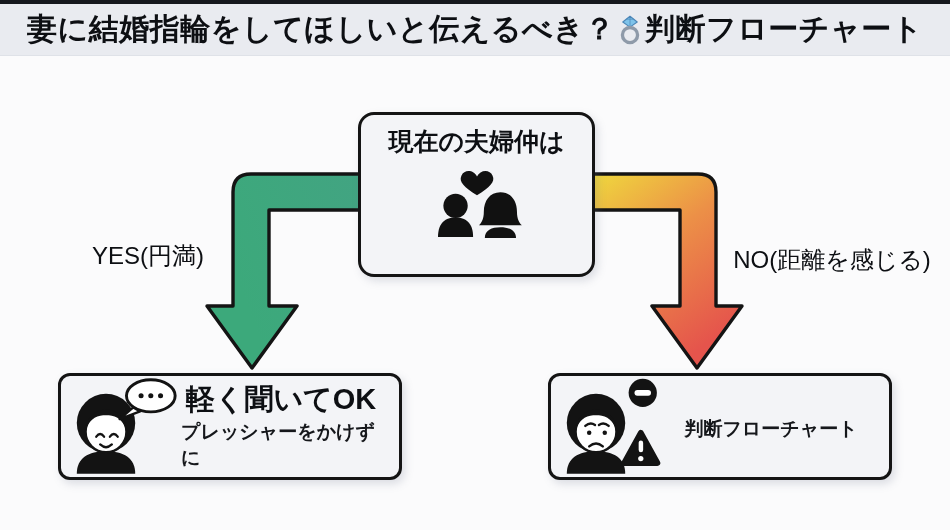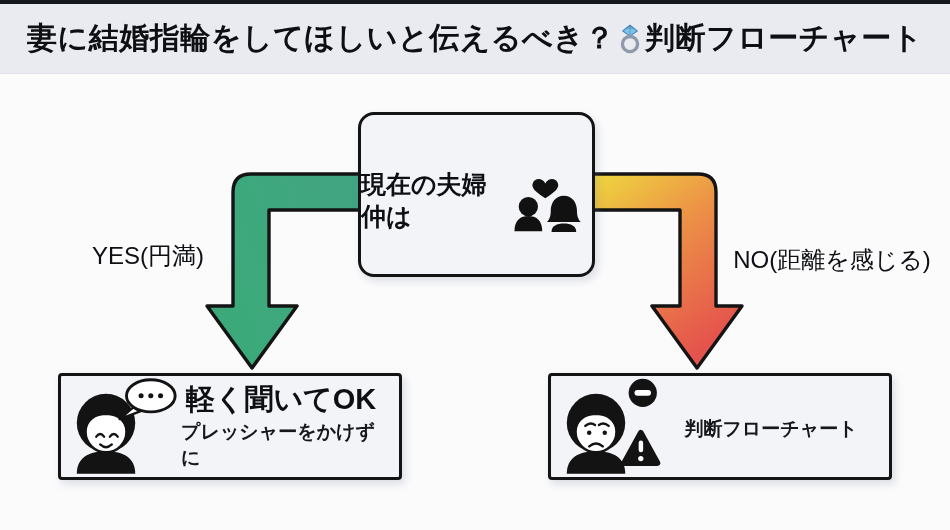--- a/index.html
+++ b/index.html
@@ -5,49 +5,49 @@
   html,body{margin:0;padding:0;background:#fcfcfd;}
   *{box-sizing:border-box;}
   .stage{
     position:relative;width:950px;height:530px;overflow:hidden;
     background:#fbfbfc;
     font-family:"Liberation Sans","DejaVu Sans",sans-serif;
     color:#101114;
   }
   .top-bar{position:absolute;left:0;top:0;width:950px;height:4px;background:#15181d;}
   .header{
-    position:absolute;left:0;top:4px;width:950px;height:70px;
+    position:absolute;left:0;top:4px;width:950px;height:52px;
     background:#e9ebf0;border-bottom:1px solid #dfe2e8;
     display:flex;align-items:center;justify-content:center;
   }
   .header .title{
     font-size:30px;font-weight:800;letter-spacing:0.5px;color:#0d0f13;
     display:flex;align-items:center;white-space:nowrap;
   }
   .ring-ic{display:inline-block;margin:0 2px;vertical-align:middle;}
   .q-box{
     position:absolute;left:358px;top:112px;width:237px;height:165px;
     background:#f3f4f7;border:3px solid #141414;border-radius:16px;
-    z-index:3;display:flex;flex-direction:row;align-items:center;
+    z-index:3;display:flex;flex-direction:column;align-items:center;
     padding-top:10px;box-shadow:3px 4px 8px rgba(110,120,140,0.22);
   }
   .q-line{font-size:25px;font-weight:800;line-height:32px;color:#0d0f13;}
   .q-icon{margin-top:4px;}
   .arrow-svg{position:absolute;z-index:1;}
   .yes-arrow{left:205px;top:170px;}
   .no-arrow{left:592px;top:170px;}
   .branch-label{
     position:absolute;font-size:24px;font-weight:400;color:#0d0f13;
     white-space:nowrap;z-index:2;
   }
   .yes-label{left:68px;top:240px;width:160px;text-align:center;}
   .no-label{left:724px;top:244px;width:216px;text-align:center;}
   .result-box{
     position:absolute;top:373px;width:344px;height:107px;
-    background:#f3f4f7;border:3px solid #141414;border-radius:4px;
+    background:#f3f4f7;border:3px solid #141414;border-radius:12px;
     display:flex;align-items:center;padding:0 18px 0 8px;z-index:2;
     box-shadow:3px 4px 8px rgba(110,120,140,0.22);
   }
   .result-yes{left:58px;}
   .result-no{left:548px;}
   .result-texts{flex:1;display:flex;flex-direction:column;align-items:center;justify-content:center;}
   .result-title{font-size:29px;font-weight:800;color:#0d0f13;line-height:32px;}
   .result-sub{font-size:19px;font-weight:700;color:#15171b;margin-top:4px;}
   .icon-wrap{flex:0 0 auto;}
 </style>

